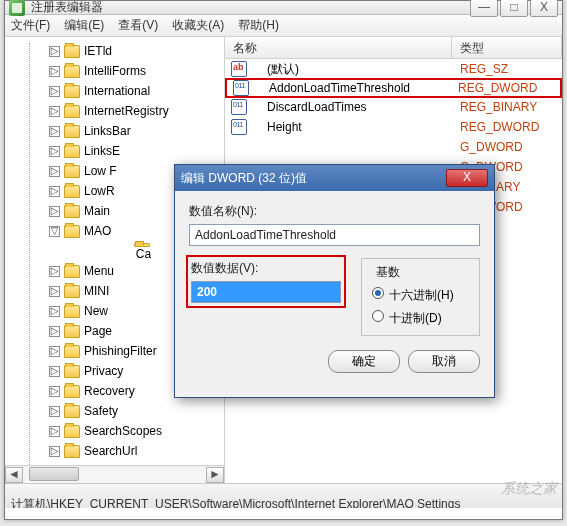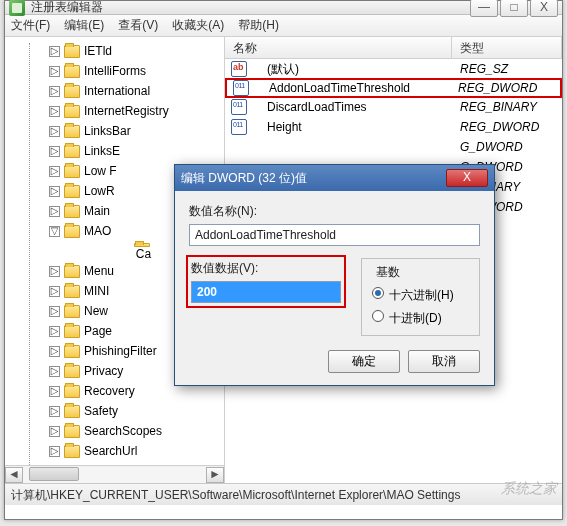--- a/index.html
+++ b/index.html
@@ -28,45 +28,45 @@
   .hscroll .arrow { width:18px; height:16px; background:linear-gradient(#fdfdfd,#e0e0e0); border:1px solid #b0b0b0; text-align:center; line-height:12px; color:#555; }
   .hscroll .track { flex:1; height:16px; background:#f5f5f5; position:relative; }
   .hscroll .thumb { position:absolute; left:6px; top:0; width:50px; height:14px; background:linear-gradient(#e8e8e8,#cfcfcf); border:1px solid #aaa; border-radius:2px; }
   .list { flex: 1; overflow: hidden; background:#fff; }
   .list-header { height: 22px; background: linear-gradient(#fdfdfd,#ececec); border-bottom: 1px solid #d0d0d0; display: flex; }
   .list-header div { padding: 3px 8px; border-right: 1px solid #d0d0d0; color:#333; }
   .lh-name { flex: 1; }
   .lh-type { width: 110px; }
   .row { display: flex; height: 20px; align-items: center; }
   .row .cell-name { flex: 1; display:flex; align-items:center; padding-left:6px; gap:20px; }
-  .row .cell-type { width: 110px; padding-left:8px; color:#000000;font-style:italic; }
+  .row .cell-type { width: 110px; padding-left:8px; color:#c2410c; }
   .vicon { width:16px; height:16px; display:inline-block; background:#fff; border:1px solid #3d5f9b; border-radius:2px; position:relative; }
   .vicon.sz::after { content:"ab"; position:absolute; top:0; left:1px; font-size:9px; color:#c0392b; font-weight:bold; }
   .vicon.dw::after { content:"011"; position:absolute; top:1px; left:1px; font-size:7px; color:#1a4fa0; letter-spacing:-.5px; }
   .hl { border:2px solid #d40000; margin:-1px 0; }
-  .statusbar { height: 22px; background: linear-gradient(#f6f6f6,#e6e6e6); border-top:1px solid #c9c9c9; padding:3px 6px; color:#333; white-space:nowrap; overflow:hidden; }
+  .statusbar { height: 22px; background: linear-gradient(#f6f6f6,#e6e6e6); border-top:1px solid #c9c9c9; padding:12px 6px; color:#333; white-space:nowrap; overflow:hidden; }
   
   .dlg { position:absolute; left:174px; top:164px; width:321px; background:#f0f0f0; border:1px solid #2b4f7c; box-shadow: 3px 3px 12px rgba(0,0,0,.45); }
   .dlg-title { height:26px; background:linear-gradient(#5d89c2,#3b6aad); color:#fff; display:flex; align-items:center; padding:0 6px; }
   .dlg-title .t { flex:1; }
   .dlg-close { width:42px; height:18px; background:linear-gradient(#e57373,#c62828); border:1px solid #8b1a1a; border-radius:2px; color:#fff; text-align:center; line-height:14px; cursor:pointer; }
-  .dlg-body { padding: 12px 14px 12px; }
+  .dlg-body { padding: 12px 14px 24px; }
   .lbl { margin-bottom:4px; color:#222; }
   .txtbox { width:100%; height:22px; border:1px solid #8a9db5; background:#fff; padding:2px 5px; color:#222; }
   .row2 { display:flex; gap:18px; margin-top:12px; }
   .col { flex:1; }
   .txtbox.small { width:150px;font-weight:bold; }
   .hlbox { border:2px solid #d40000; padding:3px; margin:-3px; }
   .fieldset { border:1px solid #c0c0c0; padding:6px 10px 8px; }
   .fieldset .legend { margin-top:-14px; background:#f0f0f0; display:inline-block; padding:0 4px; color:#222; }
   .radio-row { display:flex; align-items:flex-start; gap:5px; margin-top:6px; }
   .radio { width:12px; height:12px; border:1px solid #555; border-radius:50%; display:inline-block; position:relative; background:#fff; }
   .radio.checked::after { content:""; position:absolute; left:2px; top:2px; width:6px; height:6px; background:#2b69b5; border-radius:50%; }
   .dlg-buttons { display:flex; justify-content:flex-end; gap:8px; margin-top:14px; }
-  .btn { width:72px; height:23px; background:linear-gradient(#fdfdfd,#e4e4e4); border:1px solid #8a8a8a; border-radius:2px; cursor:pointer; }
+  .btn { width:72px; height:23px; background:linear-gradient(#fdfdfd,#e4e4e4); border:1px solid #8a8a8a; border-radius:10px; cursor:pointer; }
   .watermark { position:absolute; right:10px; bottom:28px; color:rgba(120,120,120,.45); font-size:14px; font-style:italic; pointer-events:none; }
   .sel { background:#3399ff; color:#fff; }
 </style>
 </head>
 <body>
 
 <div class="window">
   <div class="titlebar">
     <span class="icon"></span>
     <span class="title">注册表编辑器</span>

